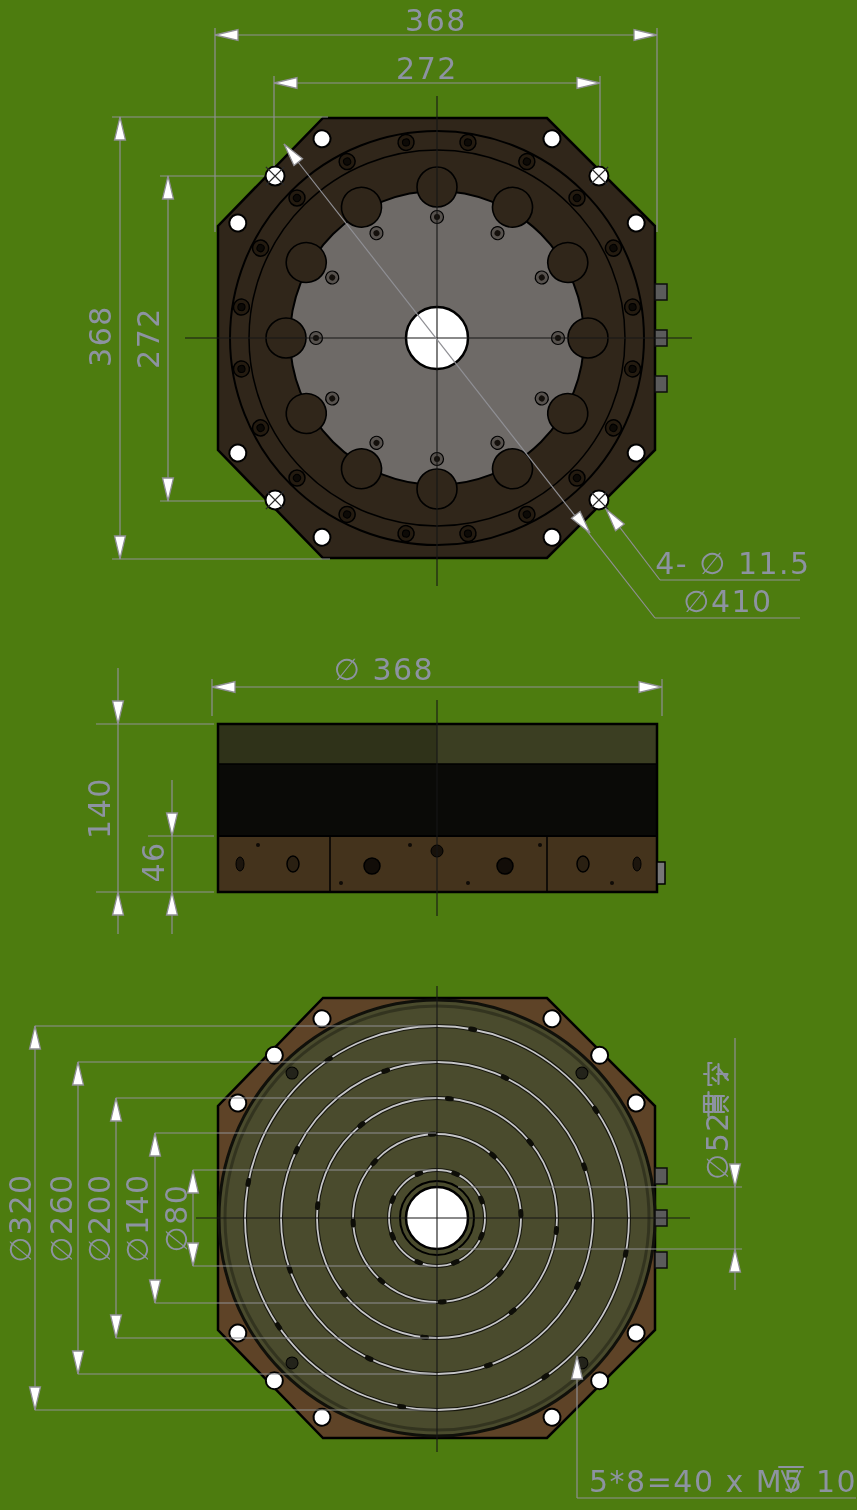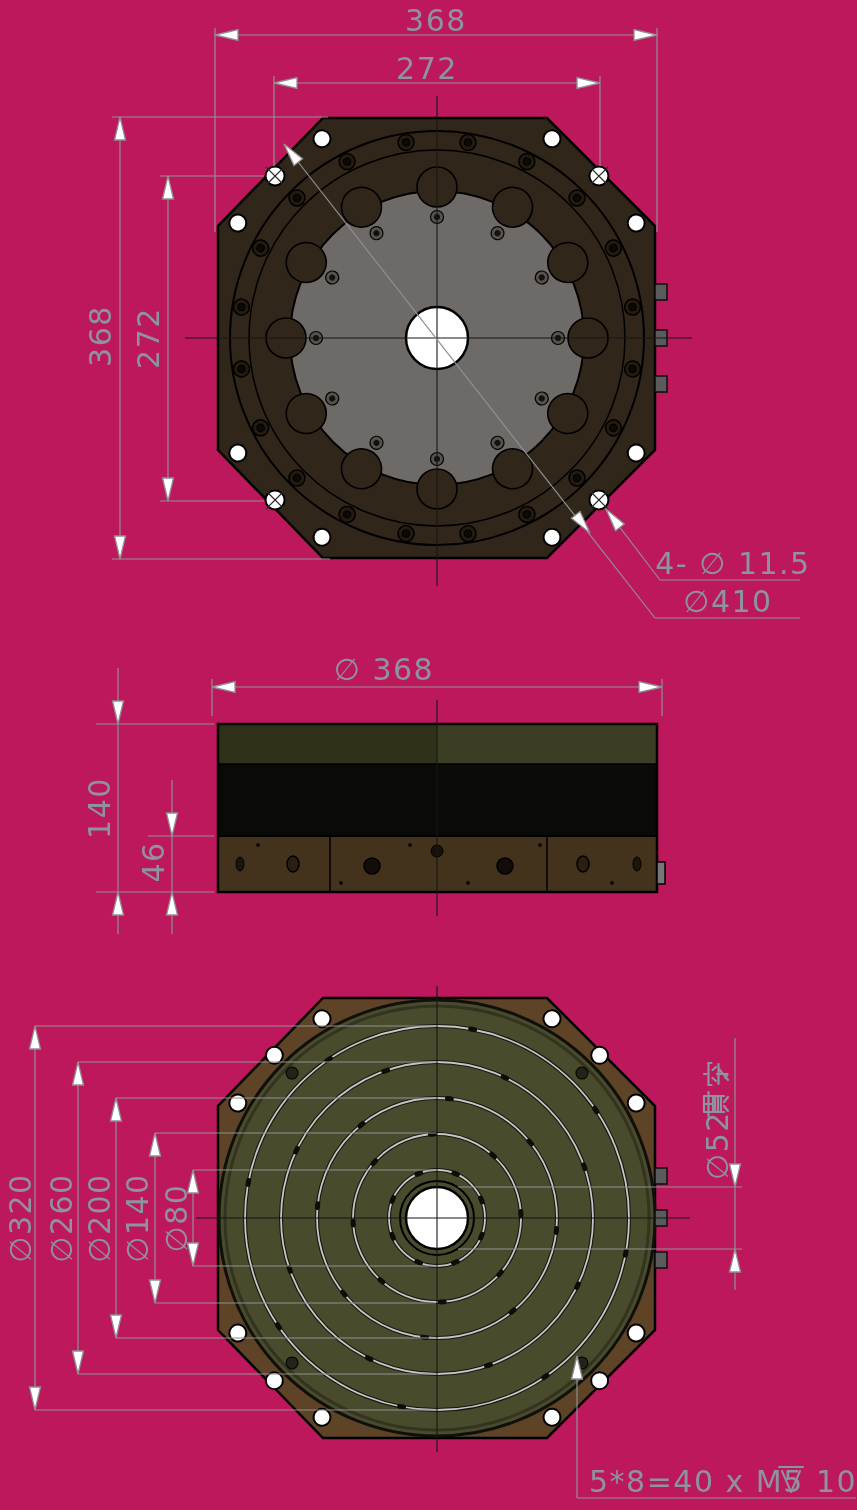--- a/index.html
+++ b/index.html
@@ -1,16 +1,16 @@
 <!DOCTYPE html>
 <html><head>
 <meta charset="utf-8">
 <style>
   html,body{margin:0;padding:0;background:#ffffff;}
-  .stage{width:857px;height:1510px;position:relative;background:#be185d;}
+  .stage{width:857px;height:1510px;position:relative;background:#4d7c0f;}
   .dim{font-family:"DejaVu Sans",sans-serif;font-size:30px;fill:#8d93a1;letter-spacing:1.5px;}
   .dl{stroke:#8f8f94;stroke-width:1.2;fill:none;}
   .cl{stroke:#161616;stroke-width:1.1;fill:none;}
   .cjk{stroke:#8d93a1;stroke-width:2.2;fill:none;stroke-linecap:round;stroke-linejoin:round;}
   .dsym{stroke:#8d93a1;stroke-width:2;fill:none;stroke-linecap:round;stroke-linejoin:round;}
 </style>
 </head>
 <body>
 
 <div class="stage">

